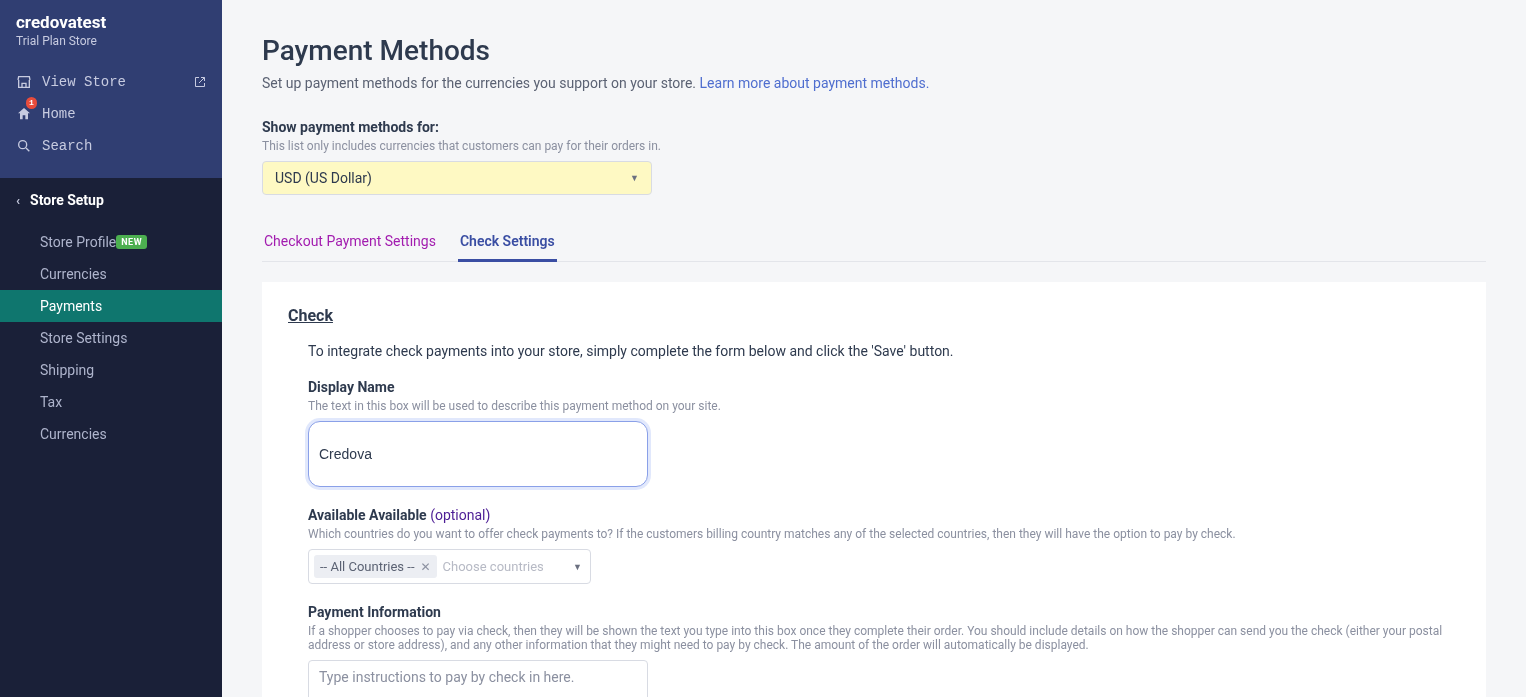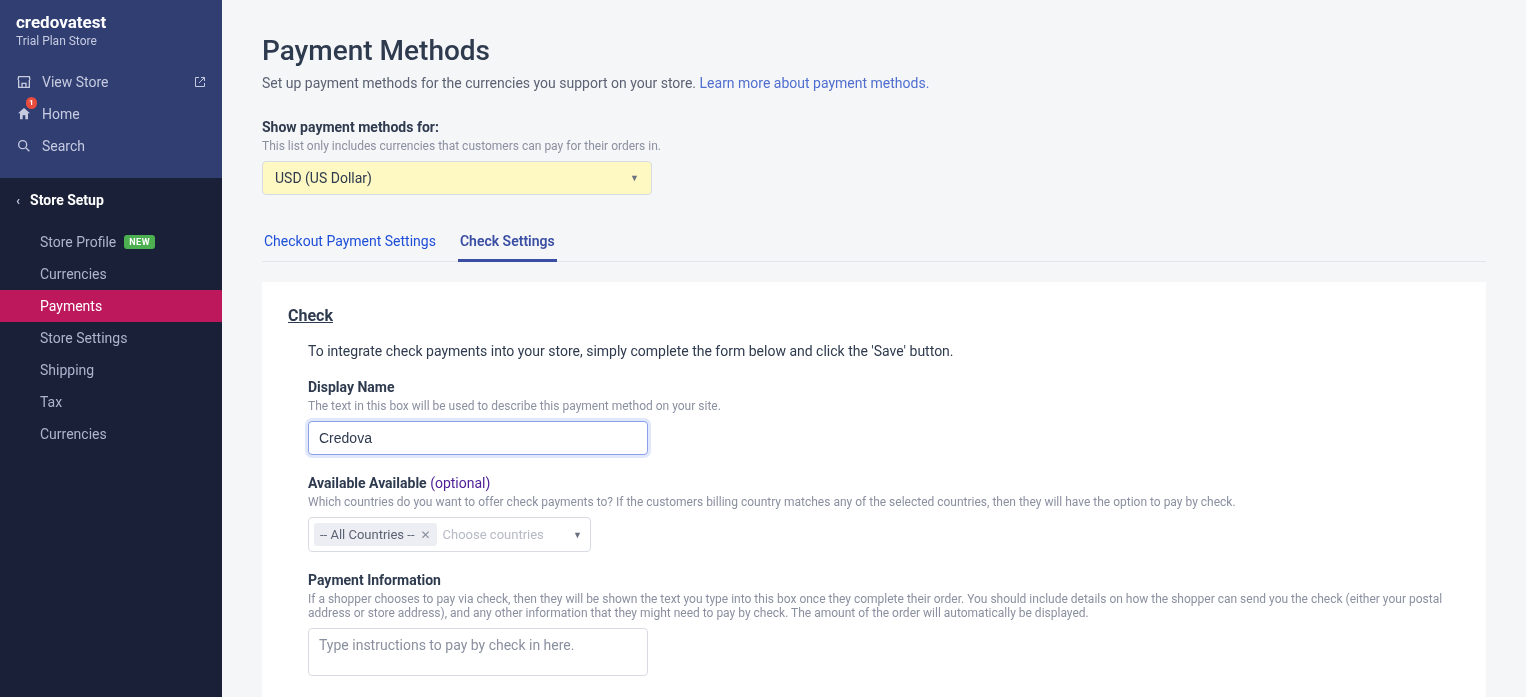--- a/index.html
+++ b/index.html
@@ -55,20 +55,21 @@
   }
   .top-links{margin-top:18px;}
   .top-link{
     display:flex;
     align-items:center;
     gap:10px;
     color:var(--sidebar-text);
     padding:8px 0;
     font-size:14px;
     position:relative;
+    font-family:Liberation Mono, monospace;
   }
   .top-link .ext{
     margin-left:auto;
     font-size:12px;
     color:#c7cbe0;
   }
   .icon{
     width:16px;height:16px;display:inline-flex;align-items:center;justify-content:center;
   }
   .badge-count{
@@ -99,27 +100,27 @@
     color:#c7cbe0;
   }
 
   .sub-items{
     background:var(--sidebar-dark);
     padding:4px 0 20px 0;
   }
   .sub-item{
     display:flex;
     align-items:center;
-    gap:8px;
+    gap:0;
     padding:8px 16px 8px 40px;
     color:#aeb4cc;
     font-size:14px;
   }
   .sub-item.active{
-    background:#be185d;
+    background:#0f766e;
     color:#fff;
   }
   .badge-new{
     background:var(--badge-green);
     color:#fff;
     font-size:9px;
     font-weight:700;
     padding:2px 5px;
     border-radius:3px;
     letter-spacing:.5px;
@@ -163,21 +164,21 @@
 
   .tabs{
     display:flex;
     gap:20px;
     margin-top:28px;
     border-bottom:1px solid #e3e5ea;
   }
   .tab{
     padding:10px 2px;
     font-size:14px;
-    color:#1d4ed8;
+    color:#a21caf;
     border-bottom:3px solid transparent;
     margin-bottom:-1px;
   }
   .tab.active{
     color:var(--tab-active);
     font-weight:600;
     border-bottom-color:var(--tab-active);
   }
 
   .card{
@@ -194,22 +195,22 @@
   }
   .intro{margin-left:20px;font-size:14px;color:#2e3a4e;margin-bottom:20px;}
   .field{margin-left:20px;margin-bottom:20px;}
   .field-label{font-weight:700;font-size:14px;color:#2e3a4e;}
   .field-label .optional{font-weight:400;color:#4c1d95;}
   .field-help{font-size:12px;color:var(--text-light);margin-top:4px;margin-bottom:8px;}
 
   input.text-input{
     width:340px;
     border:1px solid var(--border);
-    border-radius:4px;
-    padding:8px 10px;
+    border-radius:12px;
+    padding:24px 10px;
     font-size:14px;
     color:#2e3a4e;
     outline:none;
   }
   input.text-input.focused{
     border-color:#8aa0e8;
     box-shadow:0 0 0 3px rgba(120,150,240,.22);
   }
 
   .country-select{

